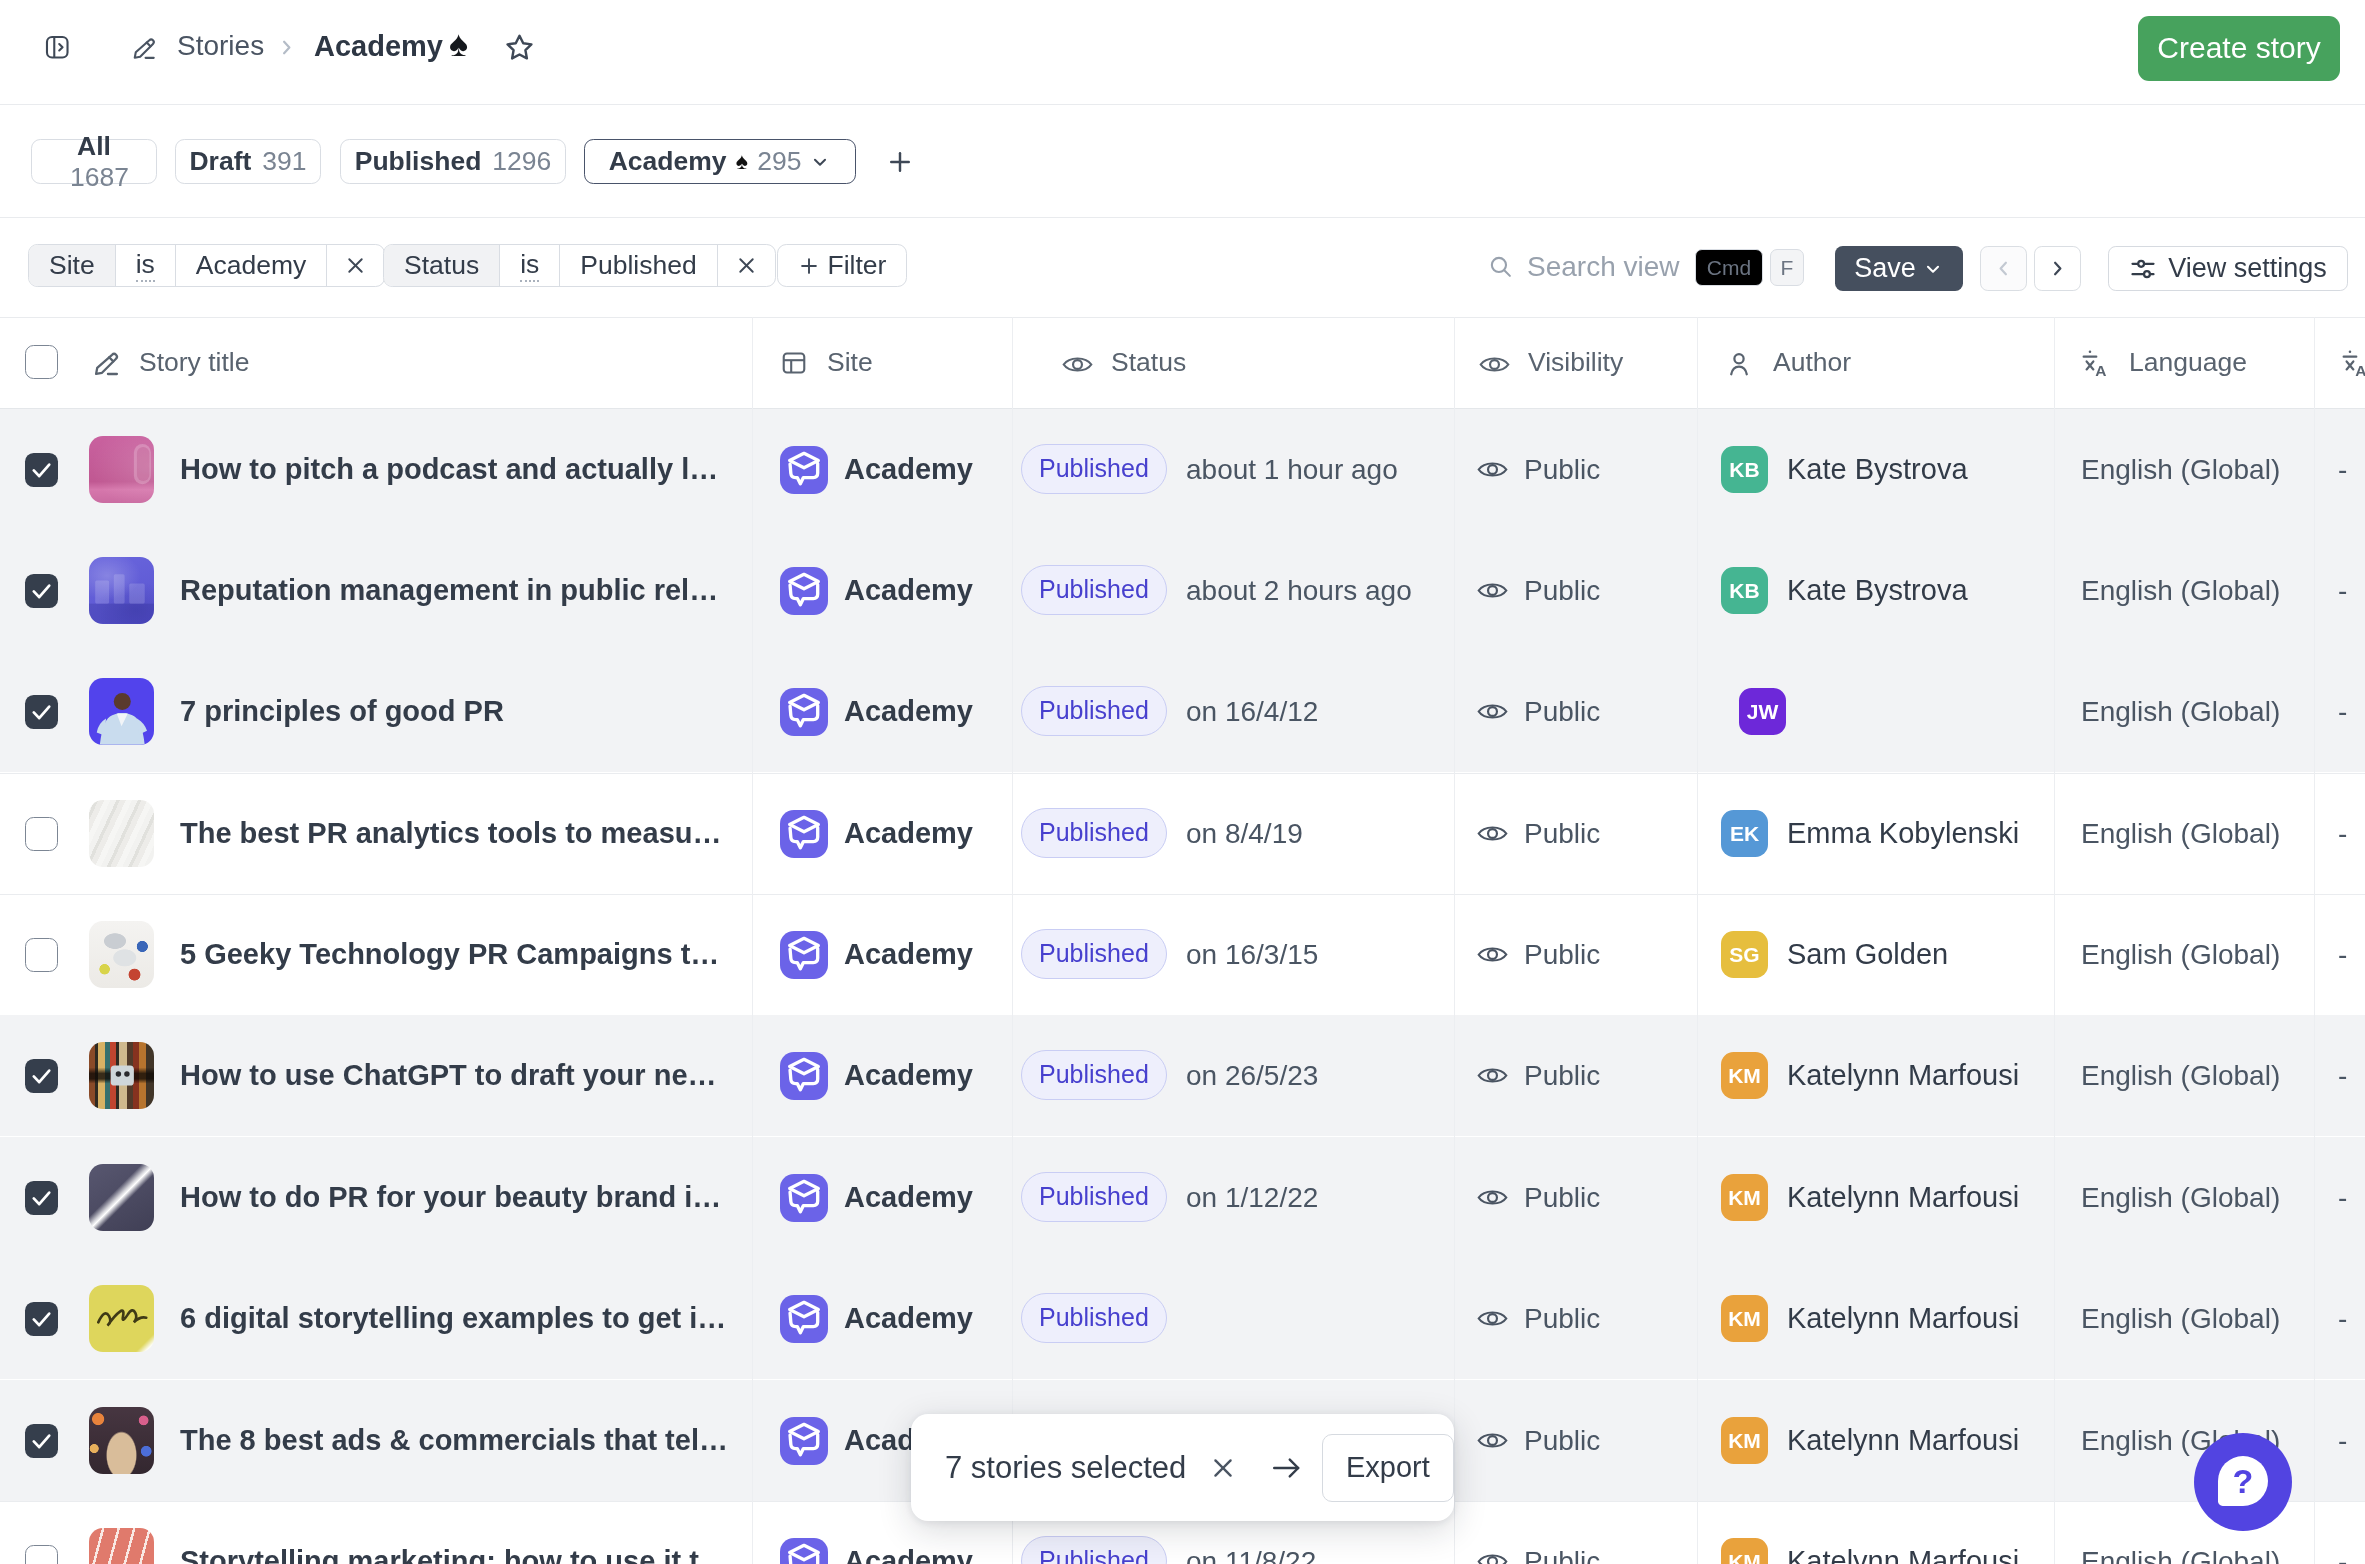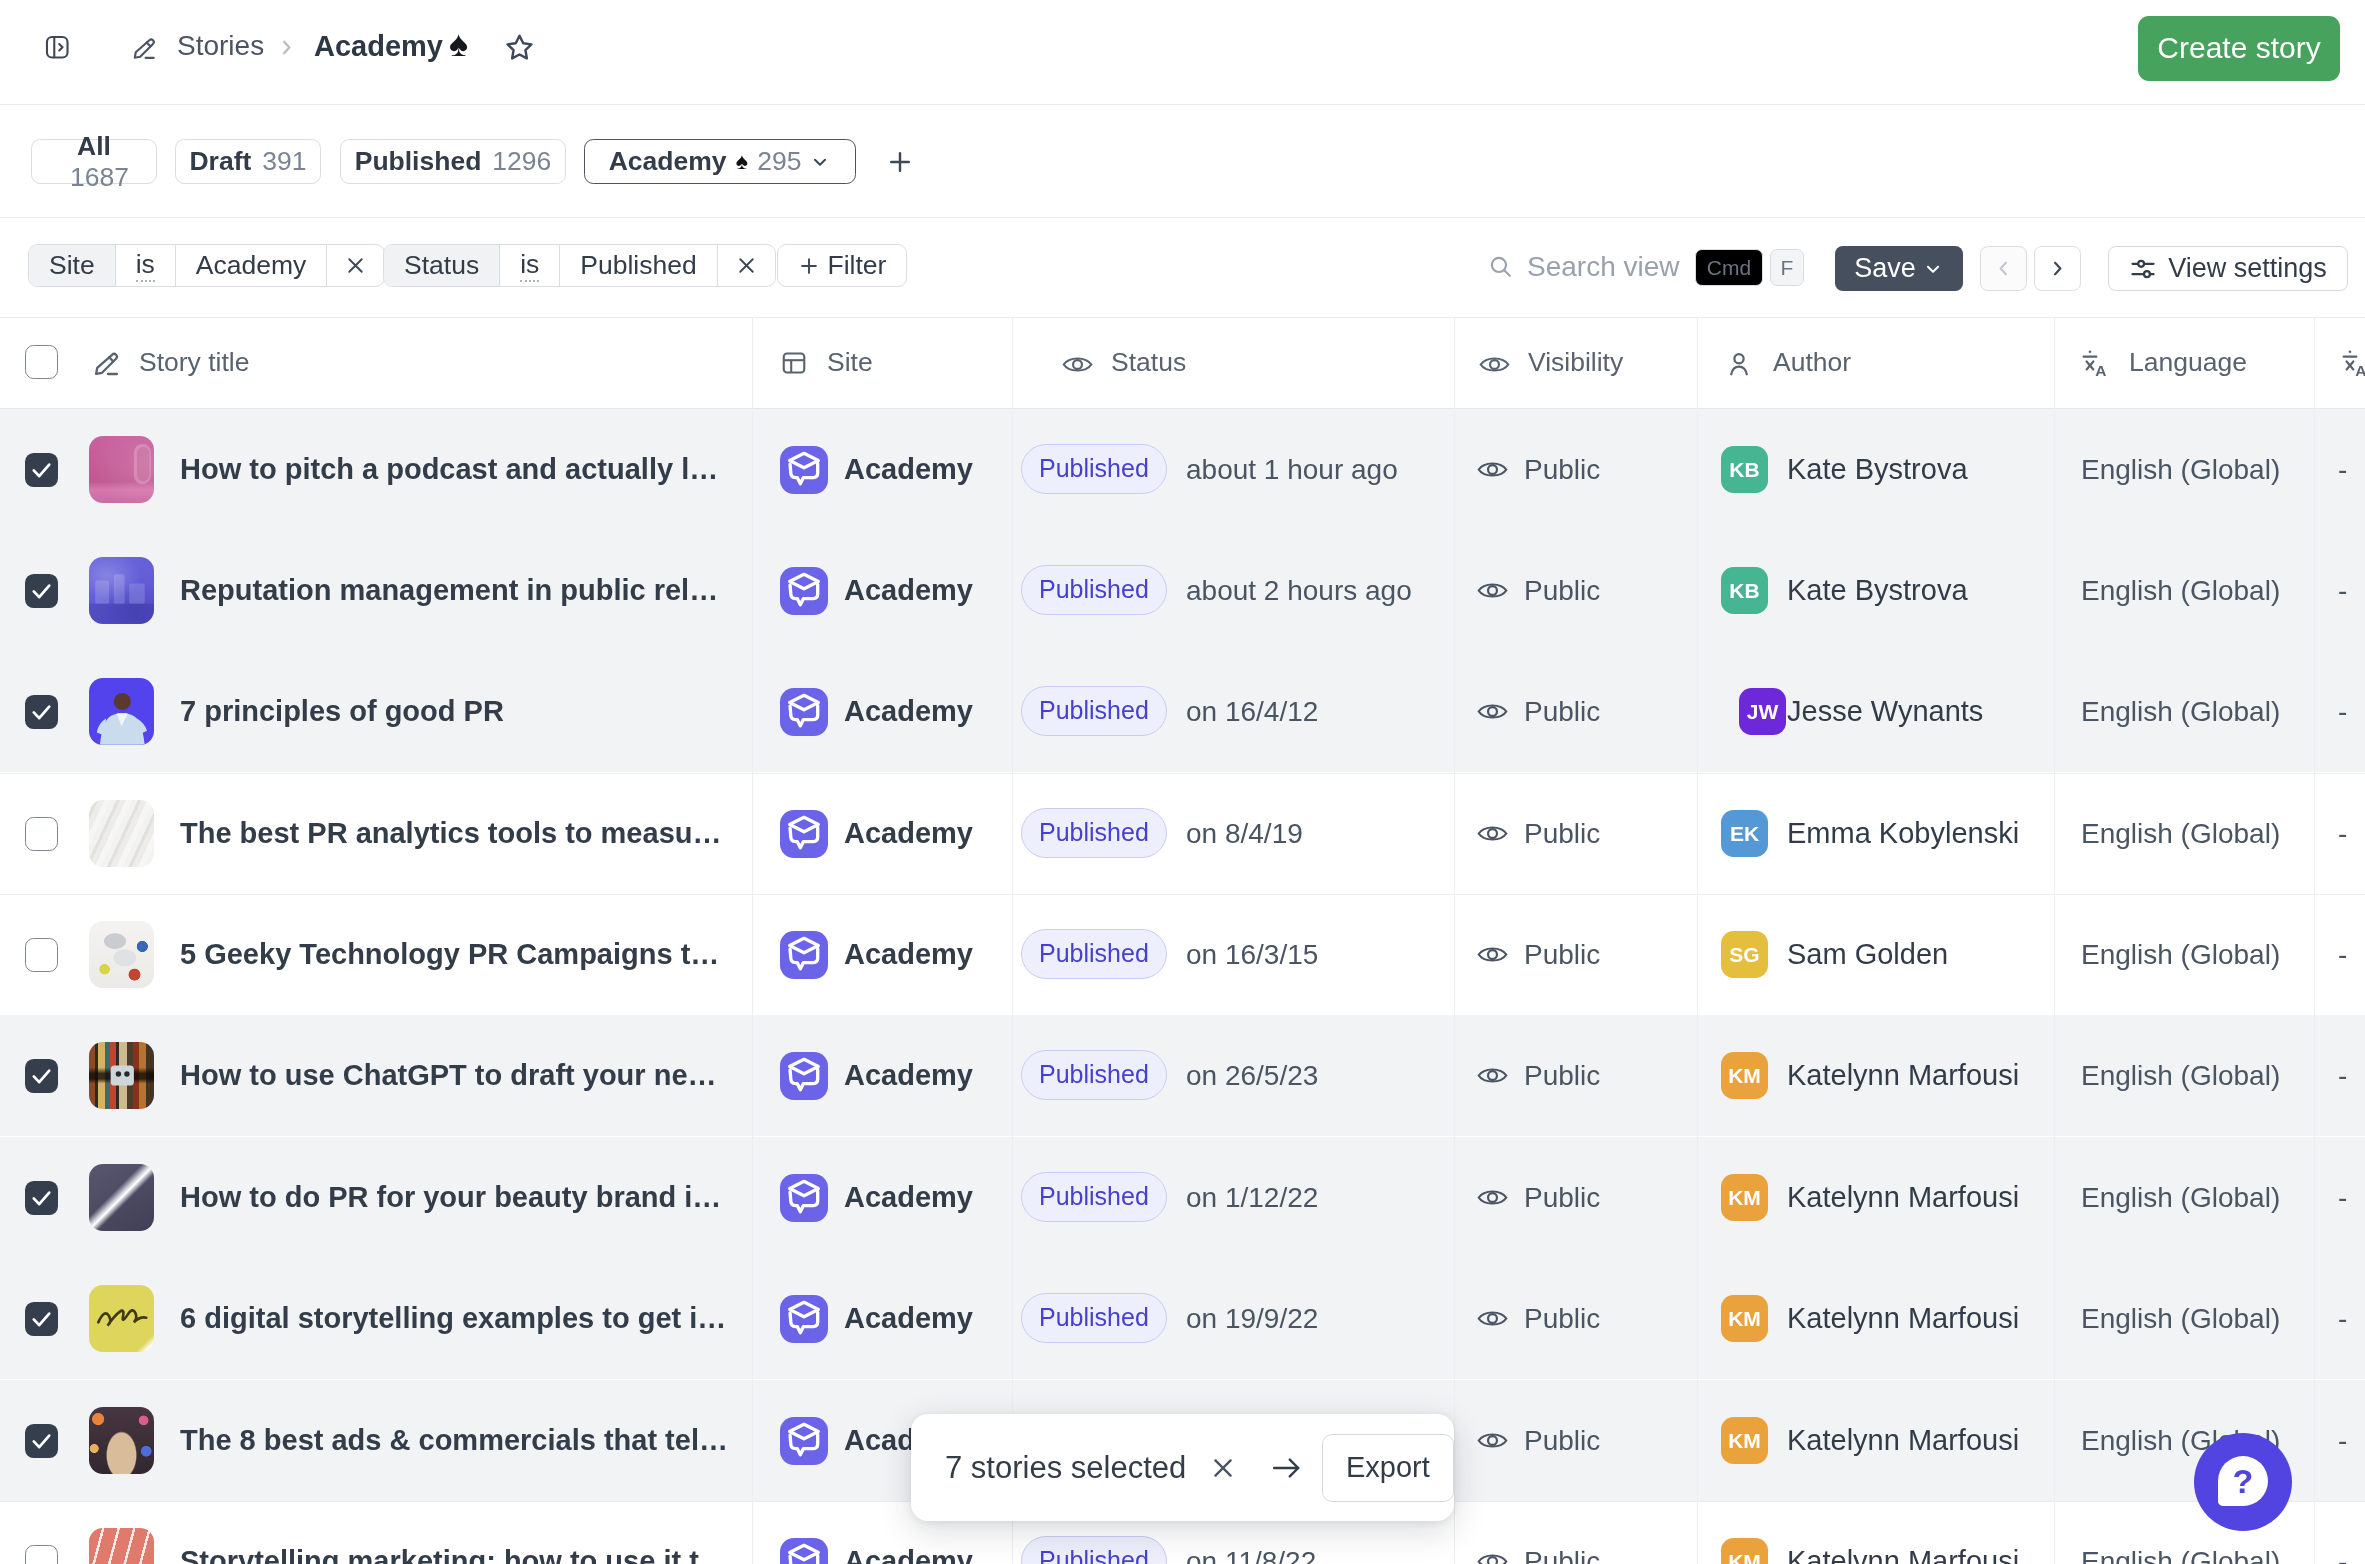--- a/index.html
+++ b/index.html
@@ -273,21 +273,20 @@
       </svg></div>
     <div class="sitetx">Academy</div>
     <div class="pill">Published</div>
     <div class="date">on 16/4/12</div>
     <svg class="eyei" style="" width="33" height="23" viewBox="0 0 42 30">
       <path d="M3 15 C10 4.5 32 4.5 39 15 C32 25.5 10 25.5 3 15 Z" fill="none" stroke="#4A5462" stroke-width="2.8"></path>
       <circle cx="21" cy="15" r="5.8" fill="none" stroke="#4A5462" stroke-width="2.8"></circle>
     </svg>
     <div class="pub">Public</div>
     <div class="avat" style="background:#6d28d9;margin-left:18px;">JW</div>
-    <div class="name">Jesse Wynants</div>
     <div class="lang">English (Global)</div>
     <div class="dash">-</div>
   </div>
 <div class="hline" style="top:773px;background:#EAECEF;"></div>
 <div class="row" style="top:773px;">
     <div class="cbx off"></div>
     <div class="thumb" style="background:repeating-linear-gradient(115deg,#f2f2f0 0 5.4px,#e1e1dd 5.4px 8.6px,#edecE9 8.6px 14px,#f6f6f4 14px 19.5px);"></div>
     <div class="title">The best PR analytics tools to measure success</div>
     <div class="siteic"><svg width="48" height="48" viewBox="0 0 62 62">
         <rect width="62" height="62" rx="18" fill="#6B63E8"></rect>
@@ -403,21 +402,20 @@
     <div class="title">6 digital storytelling examples to get inspired</div>
     <div class="siteic"><svg width="48" height="48" viewBox="0 0 62 62">
         <rect width="62" height="62" rx="18" fill="#6B63E8"></rect>
         <g fill="none" stroke="#fff" stroke-width="4.3" stroke-linejoin="round" stroke-linecap="round">
           <path d="M31 9.5 L49.5 18.8 L31 28.1 L12.5 18.8 Z"></path>
           <path d="M13 23.5 L14 35.5 Q14.5 40.8 20 40.8 L22.3 40.8 L26.3 48.8 L30.2 40.8 L43 40.8 Q48.7 40.8 48.7 35 L48.7 22.5"></path>
         </g>
       </svg></div>
     <div class="sitetx">Academy</div>
     <div class="pill">Published</div>
-    <div class="date">on 19/9/22</div>
     <svg class="eyei" style="" width="33" height="23" viewBox="0 0 42 30">
       <path d="M3 15 C10 4.5 32 4.5 39 15 C32 25.5 10 25.5 3 15 Z" fill="none" stroke="#4A5462" stroke-width="2.8"></path>
       <circle cx="21" cy="15" r="5.8" fill="none" stroke="#4A5462" stroke-width="2.8"></circle>
     </svg>
     <div class="pub">Public</div>
     <div class="avat" style="background:#E9A23C;">KM</div>
     <div class="name">Katelynn Marfousi</div>
     <div class="lang">English (Global)</div>
     <div class="dash">-</div>
   </div>

